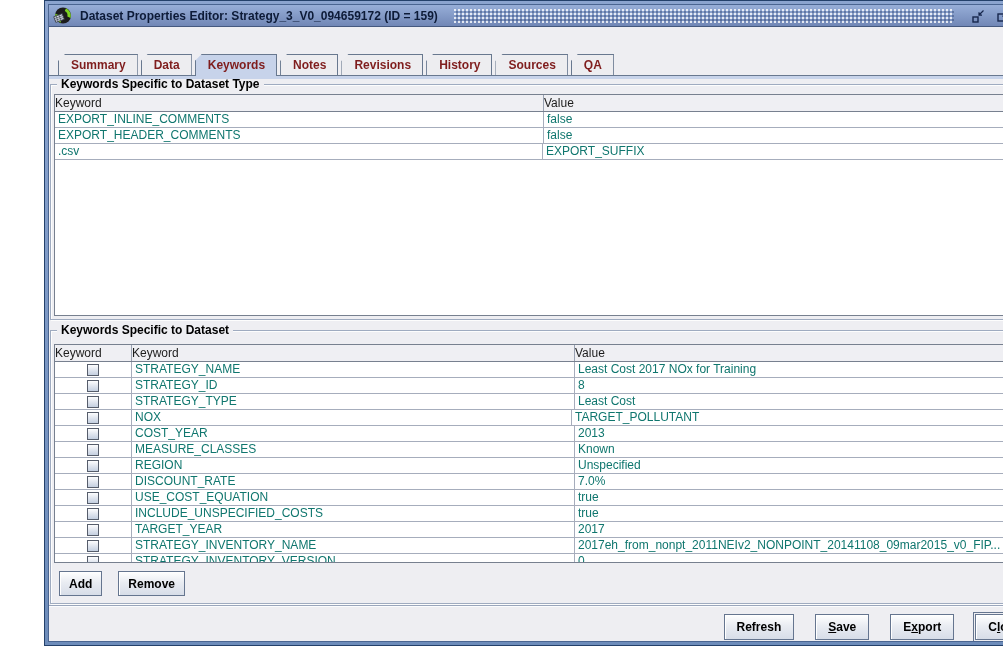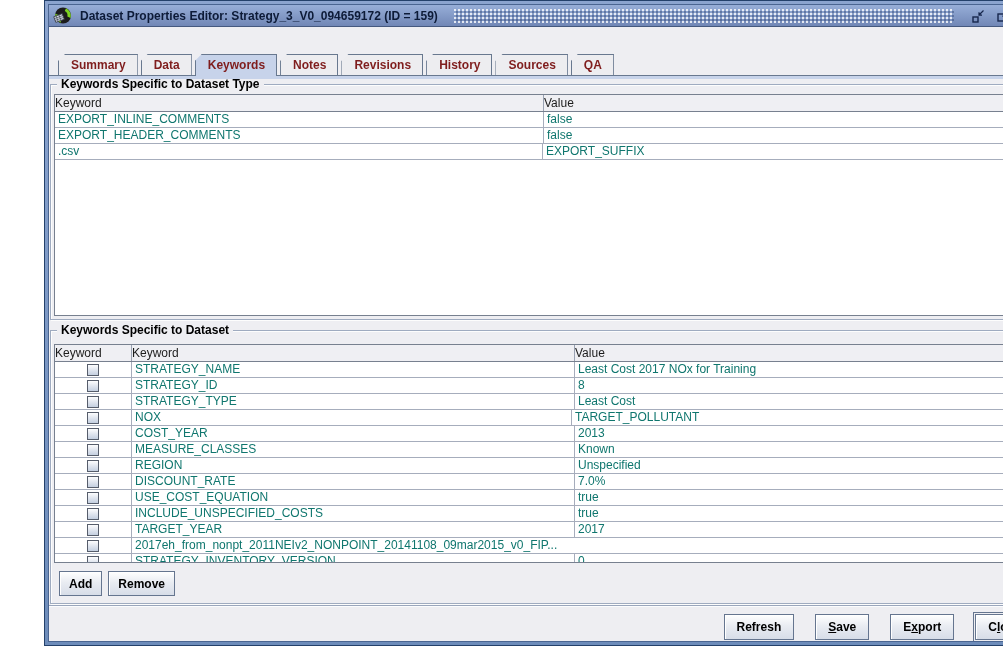--- a/index.html
+++ b/index.html
@@ -146,21 +146,21 @@
   
   .btn{
     font-family:"Liberation Sans",sans-serif;
     font-size:12px;font-weight:bold;color:#000;
     background:linear-gradient(#ffffff,#e9ecf2 45%,#d7dde8);
     border:1px solid #65758f;
     box-shadow:inset 1px 1px 0 #fff;
     height:26px;padding:0 12px;line-height:24px;cursor:default;
   }
   .btn u{text-decoration:underline;text-underline-offset:1px;}
-  .left-btns{position:absolute;left:8px;top:240px;display:flex;gap:6px;}
+  .left-btns{position:absolute;left:8px;top:240px;display:flex;gap:16px;}
   .left-btns .btn{height:25px;padding:0 9px;}
 
   .separator{
     position:absolute;left:0;top:600px;width:100%;height:2px;
     border-top:1px solid #9aa6bc;border-bottom:1px solid #fbfcfe;
   }
   .footer{
     position:absolute;left:0;top:609px;width:100%;
     display:flex;justify-content:flex-end;gap:21px;padding-right:8px;
   }
@@ -326,20 +326,21 @@
                 <div class="td c-sel center">
                   <span class="checkbox"></span>
                 </div>
                 <div class="td c-kw2">TARGET_YEAR</div>
                 <div class="td c-val2">2017</div>
               </div>
               <div class="trow">
                 <div class="td c-sel center">
                   <span class="checkbox"></span>
                 </div>
+                <div class="td c-kw2">STRATEGY_INVENTORY_NAME</div>
                 <div class="td c-val2">2017eh_from_nonpt_2011NEIv2_NONPOINT_20141108_09mar2015_v0_FIP...</div>
               </div>
               <div class="trow">
                 <div class="td c-sel center">
                   <span class="checkbox"></span>
                 </div>
                 <div class="td c-kw2">STRATEGY_INVENTORY_VERSION</div>
                 <div class="td c-val2">0</div>
               </div>
             </div>

